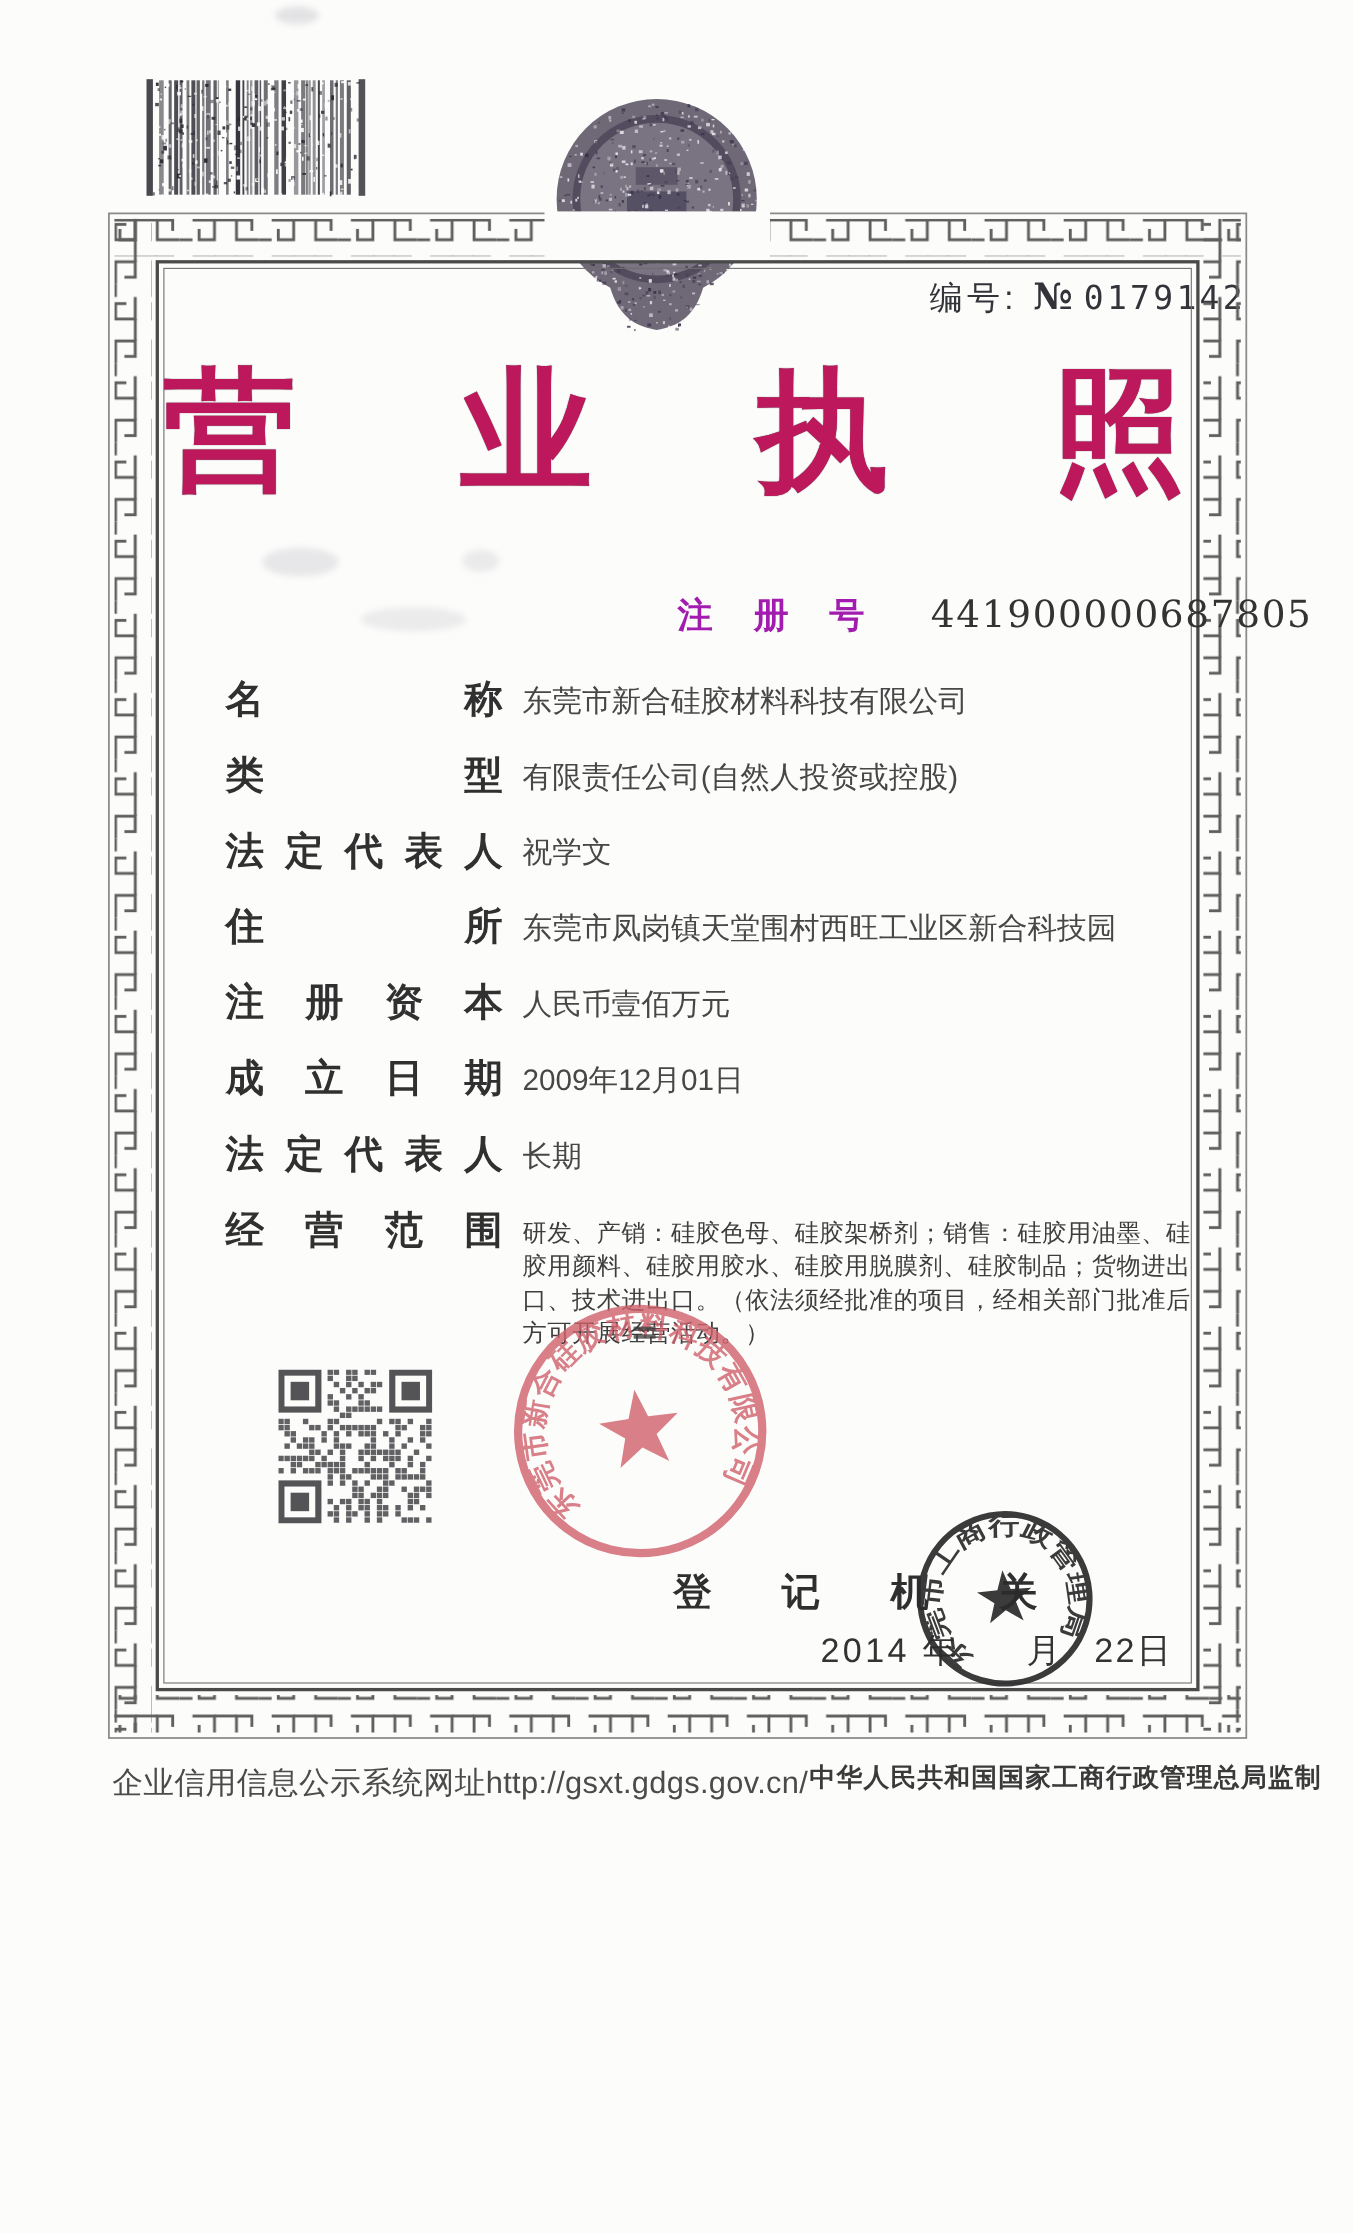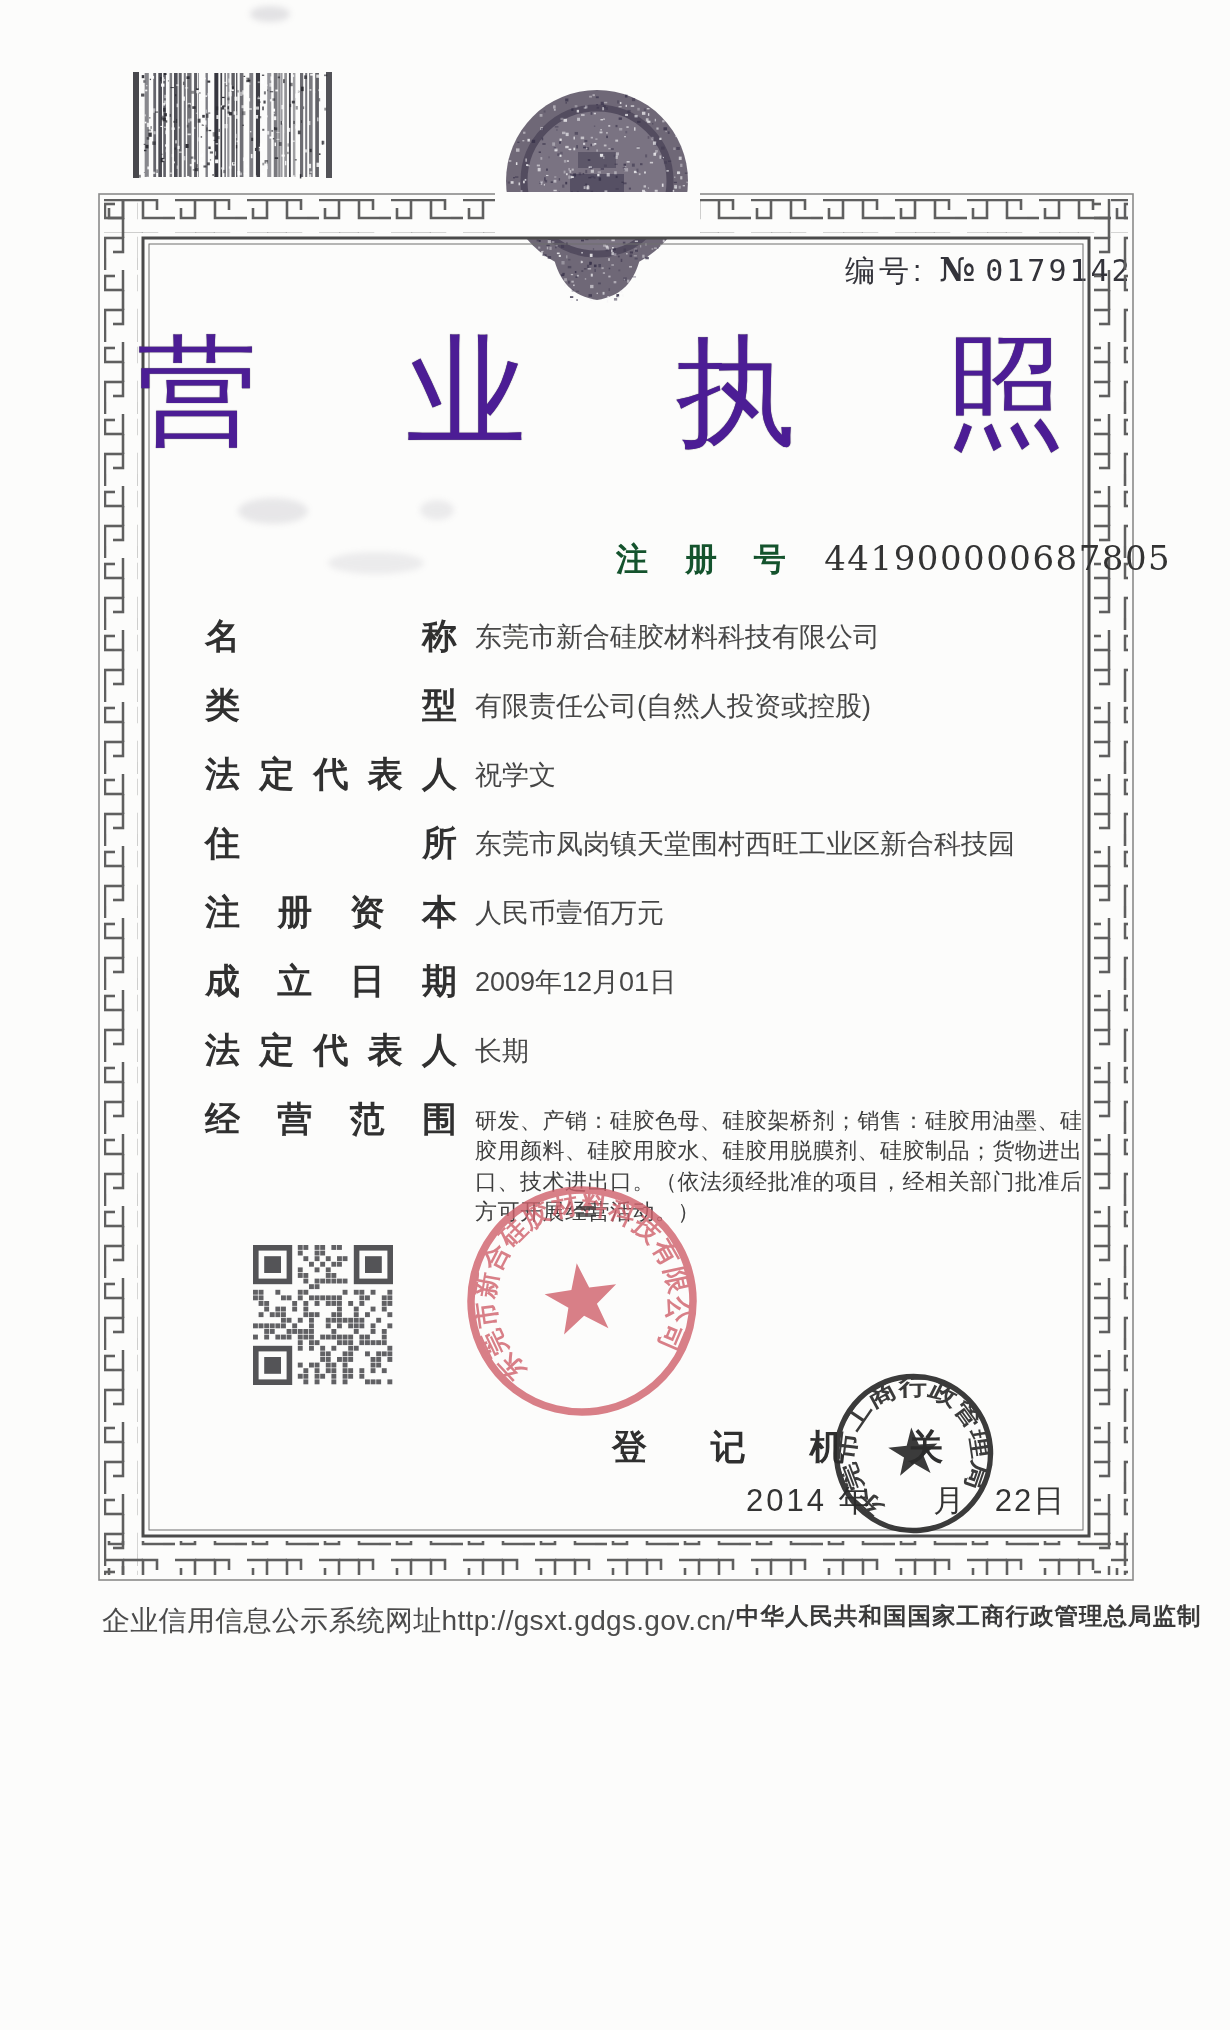--- a/index.html
+++ b/index.html
@@ -15,27 +15,27 @@
   
   #emblem-wrap{left:500px;top:82px;width:195px;height:222px;}
   
   #serial{left:845px;top:250px;font-size:30px;color:#33333a;white-space:nowrap;}
   #serial .pfx{letter-spacing:4px;}
   #serial .nosym{font-family:"DejaVu Serif","Liberation Serif",serif;font-weight:700;font-size:33px;margin:0 10px 0 14px;}
   #serial .num{font-family:"DejaVu Sans Mono","Liberation Mono",monospace;letter-spacing:3px;font-size:30px;}
   
   #frame{left:97px;top:192px;width:1038px;height:1390px;}
   
-  #title{left:97px;top:312px;width:1038px;text-align:left;
-    font-size:120px;font-weight:400;letter-spacing:58px;padding-left:40px;box-sizing:border-box;
-    color:#4c1d95;text-shadow:0 0 1px #4b4b4b;}
+  #title{left:97px;top:312px;width:1038px;text-align:right;
+    font-size:120px;font-weight:700;letter-spacing:58px;padding-left:40px;box-sizing:border-box;
+    color:#be185d;text-shadow:0 0 1px #4b4b4b;}
   
   #regrow{left:616px;top:538px;white-space:nowrap;}
-  #regrow .rlabel{font-size:32px;font-weight:600;letter-spacing:14px;color:#14532d;text-align:right;}
-  #regrow .rnum{font-family:"DejaVu Serif","Liberation Serif",serif;font-size:34px;letter-spacing:1.5px;color:#333;margin-left:20px;}
+  #regrow .rlabel{font-size:32px;font-weight:600;letter-spacing:14px;color:#a21caf;text-align:right;}
+  #regrow .rnum{font-family:"DejaVu Serif","Liberation Serif",serif;font-size:34px;letter-spacing:1.5px;color:#333;margin-left:42px;}
   
   #fields{left:205px;top:600px;width:890px;padding-top:16px;}
   .frow{display:flex;align-items:flex-start;min-height:69px;}
   .flabel{width:252px;flex:0 0 252px;font-size:35px;font-weight:600;color:#303030;
     line-height:1.12;text-align:justify;text-align-last:justify;}
   .fvalue{margin-left:18px;font-size:27px;color:#474747;line-height:1.25;padding-top:5px;}
   .frow.scope .fvalue{width:628px;font-size:22px;line-height:1.38;color:#3e3e3e;letter-spacing:0.5px;padding-top:7px;}
   
   #qr-wrap{left:253px;top:1245px;width:140px;height:140px;opacity:.88;}
   

